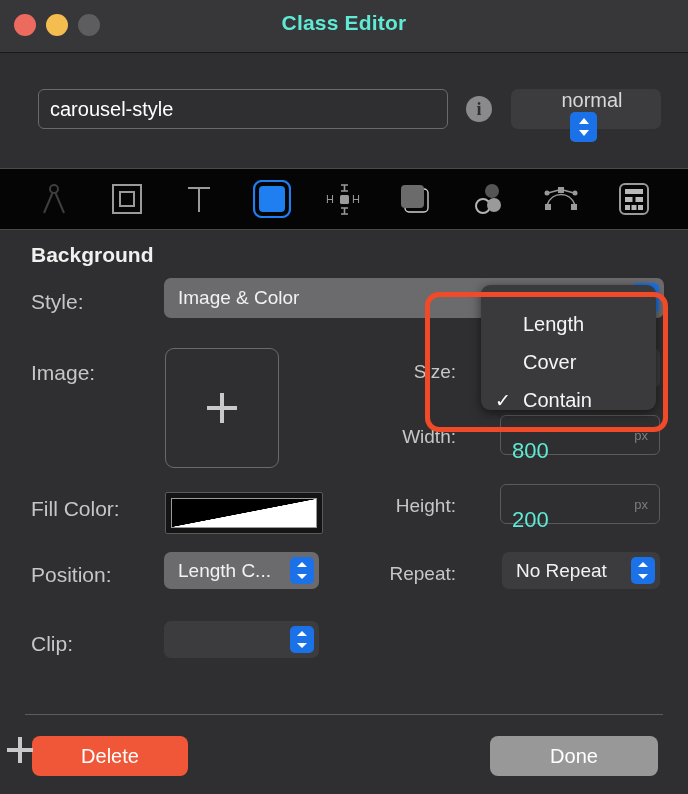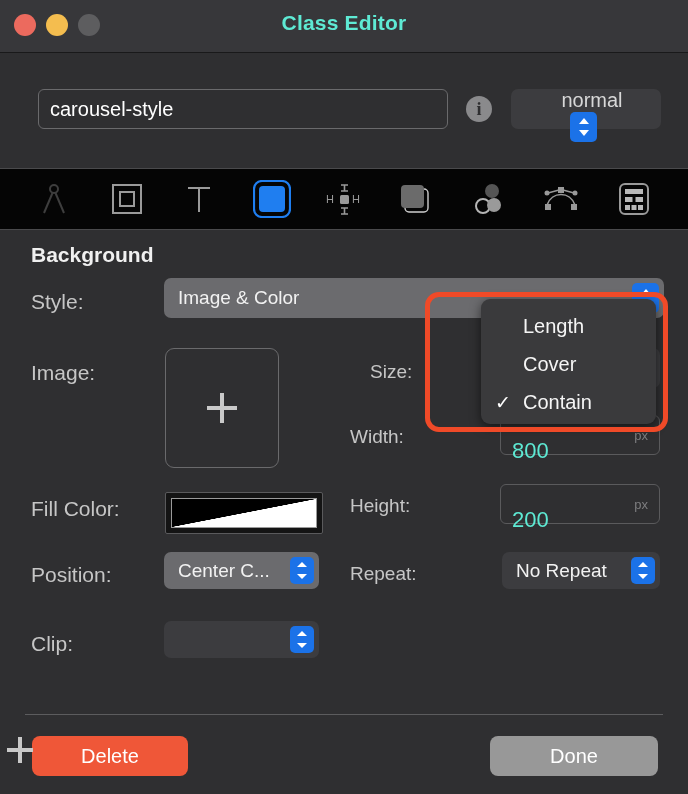--- a/index.html
+++ b/index.html
@@ -178,20 +178,21 @@
   .lbl-r {
     position: absolute;
     font-size: 21px;
     color: #c6c6c6;
     text-align: center;
   }
   .lbl-right {
     position: absolute;
     font-size: 19px;
     color: #c6c6c6;
+    text-align: right;
   }
 
   .combo {
     position: absolute;
     background: #3c3c3f;
     border-radius: 7px;
     display: flex;
     align-items: center;
     box-sizing: border-box;
   }
@@ -286,28 +287,28 @@
     height: 140px;
     box-sizing: border-box;
     border: 5px solid #f04a28;
     border-radius: 14px;
     pointer-events: none;
     z-index: 40;
   }
   .popup-menu {
     position: absolute;
     left: 481px;
-    top: 299px;
+    top: 285px;
     width: 175px;
     height: 125px;
     background: #3a3a3c;
     border-radius: 9px;
     z-index: 35;
     box-shadow: 0 3px 11px rgba(0,0,0,0.55);
-    padding-top: 8px;
+    padding-top: 20px;
     box-sizing: border-box;
   }
   .menu-item {
     height: 38px;
     display: flex;
     align-items: center;
     color: #f5f5f5;
     font-size: 20px;
   }
   .menu-item .check {
@@ -535,21 +536,21 @@
     </div>
 
     <div class="lbl-right" style="left:350px; top:265px; width:106px;">Height:</div>
     <div class="numfield" style="left:500px; top:254px; width:160px; height:40px;">
       <span class="nval">200</span>
       <span class="nunit">px</span>
     </div>
 
     <div class="lbl-r" style="left:31px; top:333px;">Position:</div>
     <div class="combo light-bg" style="left:164px; top:322px; width:155px; height:37px;">
-      <span class="ctext">Center C...</span>
+      <span class="ctext">Length C...</span>
       <span class="stepper sm"></span>
     </div>
 
     <div class="lbl-right" style="left:350px; top:333px; width:106px;">Repeat:</div>
     <div class="combo" style="left:502px; top:322px; width:158px; height:37px;">
       <span class="ctext">No Repeat</span>
       <span class="stepper sm"></span>
     </div>
 
     <div class="lbl-r" style="left:31px; top:402px;">Clip:</div>

